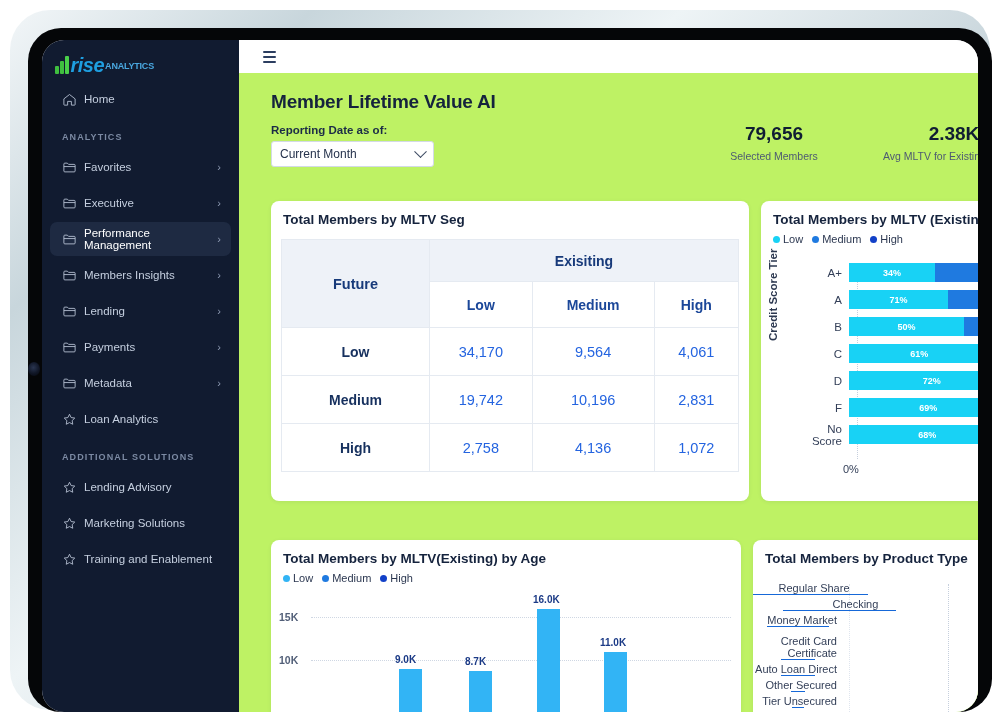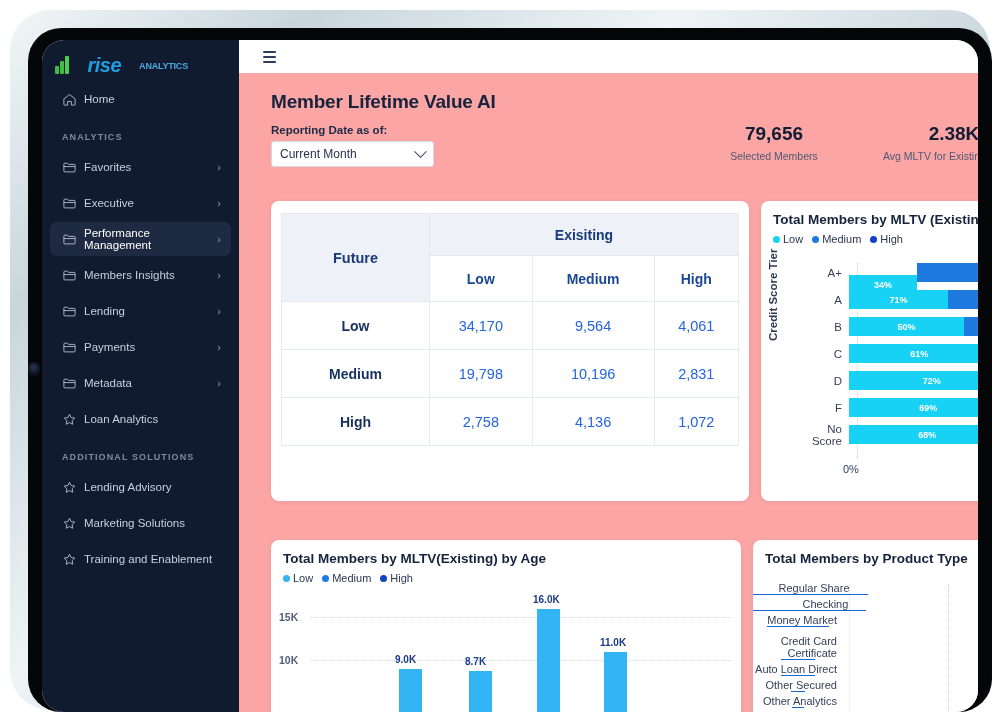--- a/index.html
+++ b/index.html
@@ -45,21 +45,21 @@
   
   #sidebar {
     position: absolute;
     left: 0; top: 0;
     width: 197px; height: 672px;
     background: #111b30;
     color: #cfd8e6;
   }
   #logo-wrap {
     padding: 16px 0 6px 13px;
-    display: flex; align-items: flex-end; gap: 18px;
+    display: flex; align-items: flex-end; gap: 1px;
   }
   .logo-bars { display: flex; align-items: flex-end; gap: 1.5px; height: 18px; }
   .logo-bars i { display: block; width: 3.5px; background: #3fbf3f; border-radius: 1px; }
   .lb1 { height: 8px; }
   .lb2 { height: 13px; }
   .lb3 { height: 18px; background: #4ad04a !important; }
   .logo-rise {
     font-size: 20px; font-weight: 700; letter-spacing: -0.5px;
     color: #1e9ee0; font-style: italic; line-height: 18px;
     margin-left: 1px;
@@ -96,21 +96,21 @@
     display: flex; align-items: center;
     box-shadow: 0 1px 3px rgba(20,30,60,.10);
   }
   #hamburger { margin-left: 24px; display: flex; flex-direction: column; gap: 3px; cursor: pointer; }
   #hamburger span { display: block; width: 13px; height: 2px; background: #2c3e60; border-radius: 1px; }
 
   
   #content {
     position: absolute; left: 197px; top: 33px;
     width: 739px; height: 639px;
-    background: #fca5a5;
+    background: #bef264;
     padding: 0 0 0 0;
     overflow: hidden;
   }
   #page-head { padding: 18px 0 0 32px; position: relative; height: 105px; }
   #page-title {
     font-size: 19px; font-weight: 700; color: #15233d; letter-spacing: -0.2px;
   }
   #reporting-label { font-size: 11.5px; color: #1b2b47; font-weight: 600; margin-top: 11px; }
   #date-select {
     margin-top: 5px; width: 163px; height: 26px;
@@ -355,40 +355,41 @@
           <div class="kpi-value">79,656</div>
           <div class="kpi-label">Selected Members</div>
         </div>
         <div class="kpi" id="kpi-2">
           <div class="kpi-value">2.38K</div>
           <div class="kpi-label">Avg MLTV for Existing Product</div>
         </div>
       </div>
 
       <div class="card" id="card-table">
+        <div class="card-title">Total Members by MLTV Seg</div>
         <table id="matrix">
           <tbody>
               <tr>
             <th class="th-future" rowspan="2">Future</th>
             <th class="th-exist" colspan="3">Exisiting</th>
           </tr>
           <tr>
             <th class="th-sub">Low</th>
             <th class="th-sub">Medium</th>
             <th class="th-sub">High</th>
           </tr>
           <tr>
             <td class="rowhead">Low</td>
             <td class="num">34,170</td>
             <td class="num">9,564</td>
             <td class="num">4,061</td>
           </tr>
           <tr>
             <td class="rowhead">Medium</td>
-            <td class="num">19,798</td>
+            <td class="num">19,742</td>
             <td class="num">10,196</td>
             <td class="num">2,831</td>
           </tr>
           <tr>
             <td class="rowhead">High</td>
             <td class="num">2,758</td>
             <td class="num">4,136</td>
             <td class="num">1,072</td>
           </tr>
         </tbody>
@@ -402,21 +403,21 @@
           <span><span class="d" style="background:#1f7ae0"></span><i>Medium</i></span>
           <span><span class="d" style="background:#1240c8"></span><i>High</i></span>
         </div>
         <div id="credit-plot">
           <div id="credit-ylabel">Credit Score Tier</div>
           <div id="credit-gridline"></div>
           <div id="credit-axis0">0%</div>
         <div class="cbar-row" style="top: 10px;">
               <div class="cbar-name">A+</div>
               <div class="cbar-track">
-                <div class="cseg" style="background: rgb(24, 210, 245); width: 68px; margin-top: 12px;">34%</div>
+                <div class="cseg" style="background: rgb(24, 210, 245); width: 86px;">34%</div>
                 <div class="cseg" style="background: rgb(31, 122, 224); width: 151.8px;"></div>
               </div>
             </div>
             <div class="cbar-row" style="top: 37px;">
               <div class="cbar-name">A</div>
               <div class="cbar-track">
                 <div class="cseg" style="background: rgb(24, 210, 245); width: 98.9px;">71%</div>
                 <div class="cseg" style="background: rgb(31, 122, 224); width: 131.1px;"></div>
               </div>
             </div>
@@ -479,21 +480,21 @@
 
       <div class="card" id="card-prod">
         <div class="card-title">Total Members by Product Type</div>
         <div id="prod-plot">
           <div id="prod-grid2"></div>
           <div id="prod-grid"></div>
         <div class="prow" style="top: 8px;">
               <div class="pname">Regular Share</div>
               <div class="pbar" style="width: 115px; background: rgb(22, 104, 216);"></div>
             </div>
-            <div class="prow" style="top: 24.2px;">
+            <div class="prow" style="top: 24.2px; padding-left: 30px;">
               <div class="pname">Checking</div>
               <div class="pbar" style="width: 112.7px; background: rgb(22, 104, 216);"></div>
             </div>
             <div class="prow" style="top: 40.4px;">
               <div class="pname">Money Market</div>
               <div class="pbar" style="width: 62.1px; background: rgb(22, 104, 216);"></div>
             </div>
             <div class="prow" style="top: 61px; gap: 47px;">
               <div class="pname">Credit Card</div>
               <div class="pbar" style="width: 48.3px; background: rgb(22, 104, 216);"></div>
@@ -504,21 +505,21 @@
             </div>
             <div class="prow" style="top: 89px;">
               <div class="pname">Auto Loan Direct</div>
               <div class="pbar" style="width: 33.35px; background: rgb(22, 104, 216);"></div>
             </div>
             <div class="prow" style="top: 105.2px;">
               <div class="pname">Other Secured</div>
               <div class="pbar" style="width: 13.8px; background: rgb(22, 104, 216);"></div>
             </div>
             <div class="prow" style="top: 121.4px;">
-              <div class="pname">Other Analytics</div>
+              <div class="pname">Tier Unsecured</div>
               <div class="pbar" style="width: 12.65px; background: rgb(22, 104, 216);"></div>
             </div>
             <div class="prow" style="top: 137.6px;"></div>
           </div>
       </div>
 
     </div>
   </div>
 </div>
 

